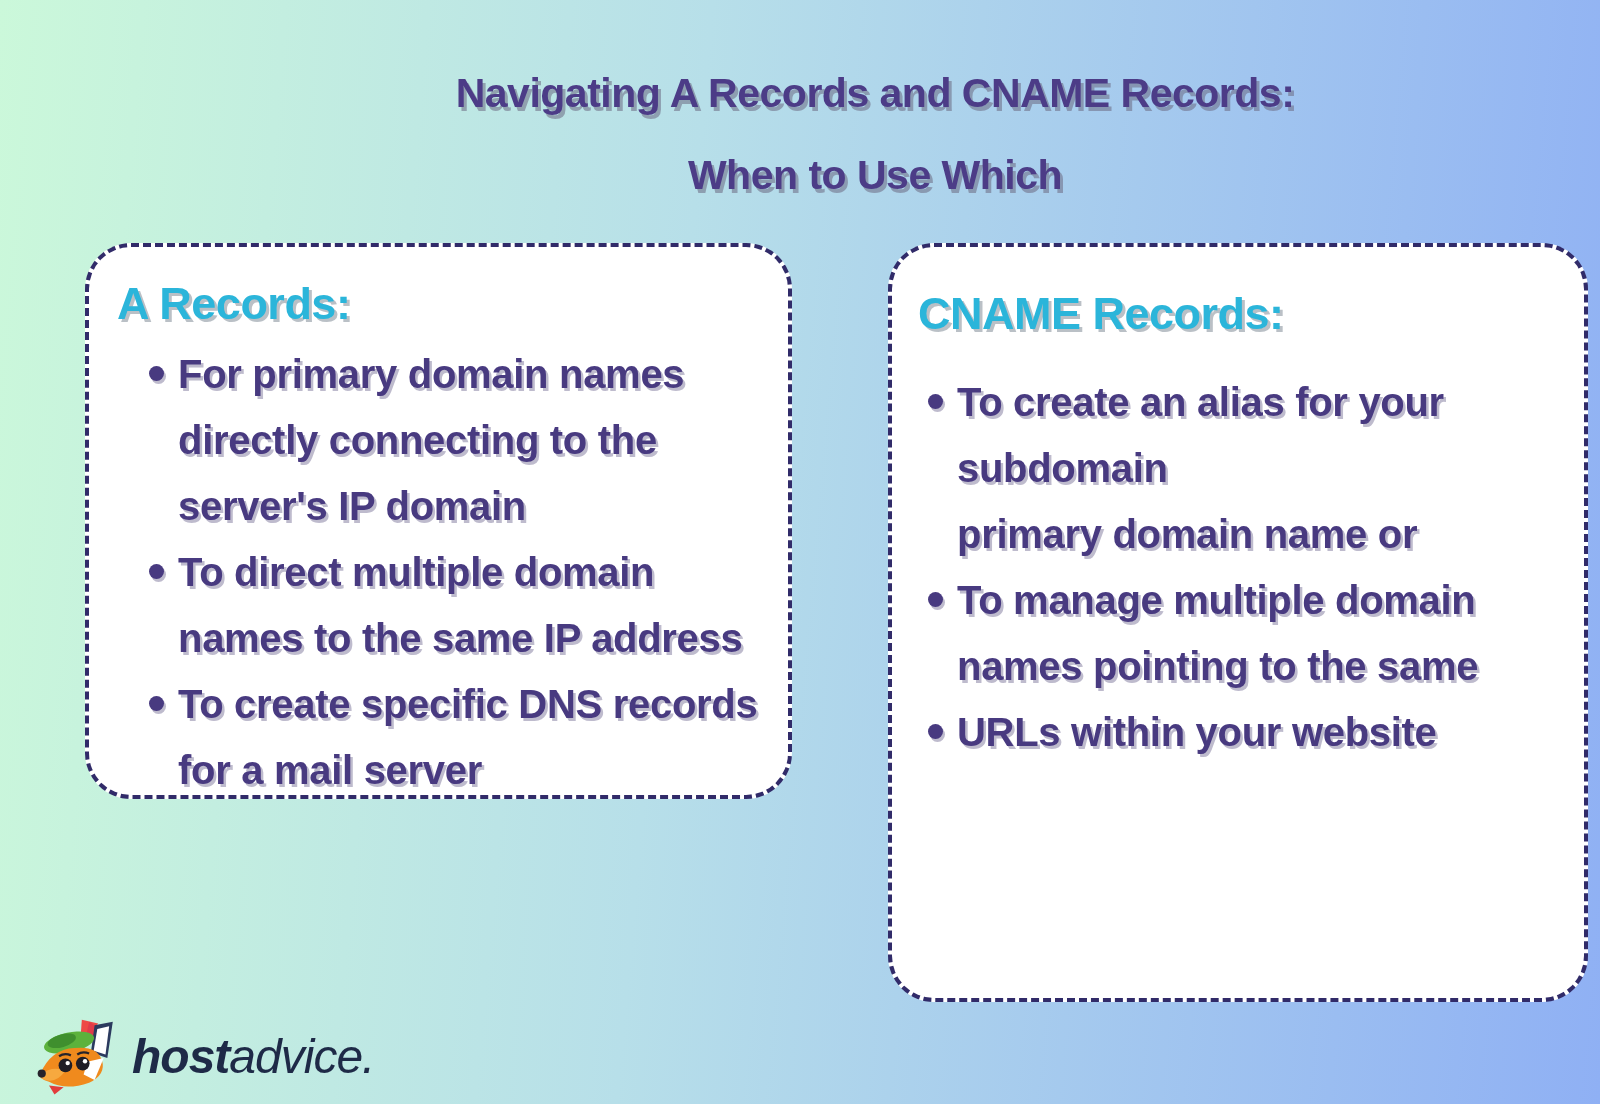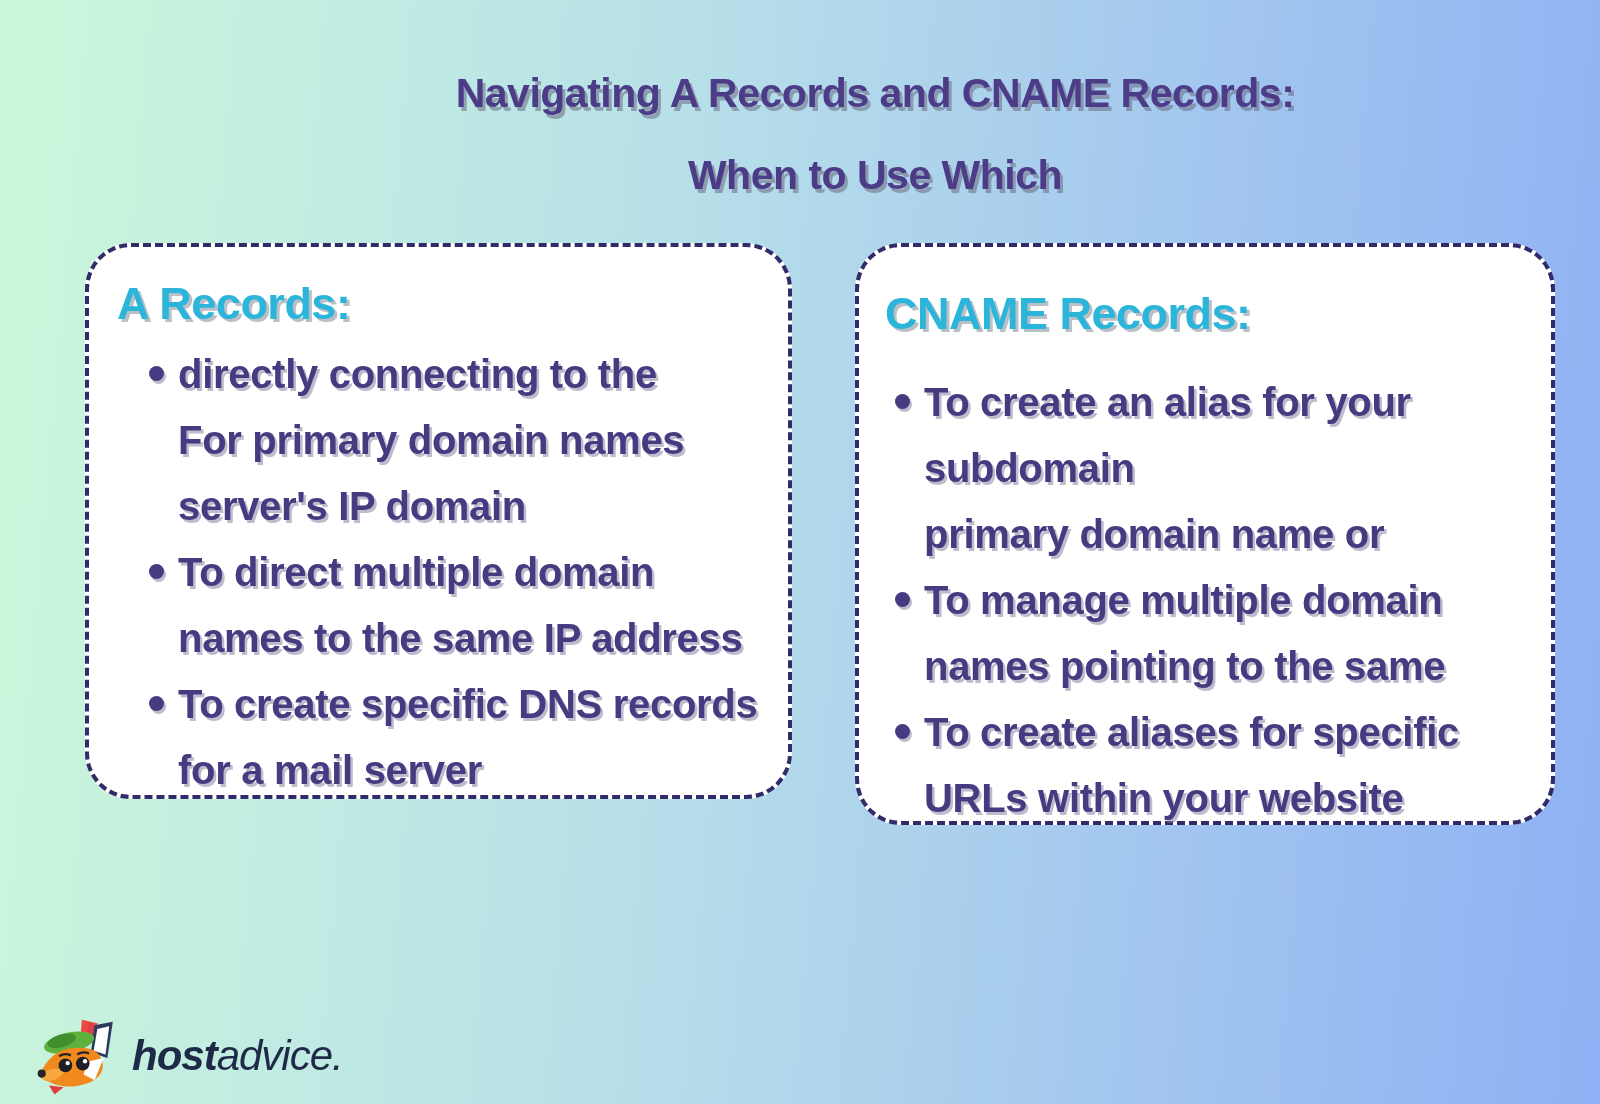--- a/index.html
+++ b/index.html
@@ -23,21 +23,21 @@
   }
   .card{
     position:absolute;
     top:243px;
     background:#ffffff;
     border:4px dashed #312b69;
     border-radius:46px;
     box-sizing:border-box;
   }
   .card.left{left:85px;width:707px;height:556px;padding:30px 10px 0 28px;}
-  .card.right{left:855px;width:700px;height:582px;padding:38px 16px 0 26px;}
+  .card.right{left:888px;width:700px;height:759px;padding:38px 16px 0 26px;}
   .card-heading{
     color:#2bb5da;
     font-weight:bold;
     font-size:45px;
     letter-spacing:-0.5px;
     text-shadow:3px 3px 0 rgba(130,140,152,0.55);
   }
   .card.left .card-heading{line-height:54px;}
   .card.right .card-heading{line-height:58px;}
   .bullets{margin-top:10px;}
@@ -62,21 +62,21 @@
     white-space:nowrap;
     text-shadow:2.5px 3px 0 rgba(125,120,155,0.5);
   }
   .footer-logo{
     position:absolute;
     left:34px;top:1018px;
     display:flex;align-items:center;
   }
   .fox{width:92px;height:82px;}
   .logo-text{
-    font-size:42px;
+    font-size:48px;
     font-style:italic;
     color:#1e2a47;
     letter-spacing:-1px;
     margin-left:6px;
     padding-bottom:6px;
   }
   .logo-text .bold{font-weight:bold;}
   .logo-text .reg{font-weight:normal;}
 </style>
 </head>
@@ -88,22 +88,22 @@
     <div>Navigating A Records and CNAME Records:</div>
     <div>When to Use Which</div>
   </div>
 
   <div class="card left">
     <div class="card-heading">A Records:</div>
     <div class="bullets">
       <div class="item">
         <span class="dot"></span>
         <div class="lines">
+          <div class="line">For primary domain names</div>
           <div class="line">directly connecting to the</div>
-          <div class="line">For primary domain names</div>
           <div class="line">server's IP domain</div>
         </div>
       </div>
       <div class="item">
         <span class="dot"></span>
         <div class="lines">
           <div class="line">To direct multiple domain</div>
           <div class="line">names to the same IP address</div>
         </div>
       </div>
@@ -131,21 +131,20 @@
       <div class="item">
         <span class="dot"></span>
         <div class="lines">
           <div class="line">To manage multiple domain</div>
           <div class="line">names pointing to the same</div>
         </div>
       </div>
       <div class="item">
         <span class="dot"></span>
         <div class="lines">
-          <div class="line">To create aliases for specific</div>
           <div class="line">URLs within your website</div>
         </div>
       </div>
     </div>
   </div>
 
   <div class="footer-logo">
     <svg class="fox" viewBox="0 0 100 90" xmlns="http://www.w3.org/2000/svg">
 
       <polygon points="52,2 70,6 50,30" fill="#ee4a45"></polygon>

